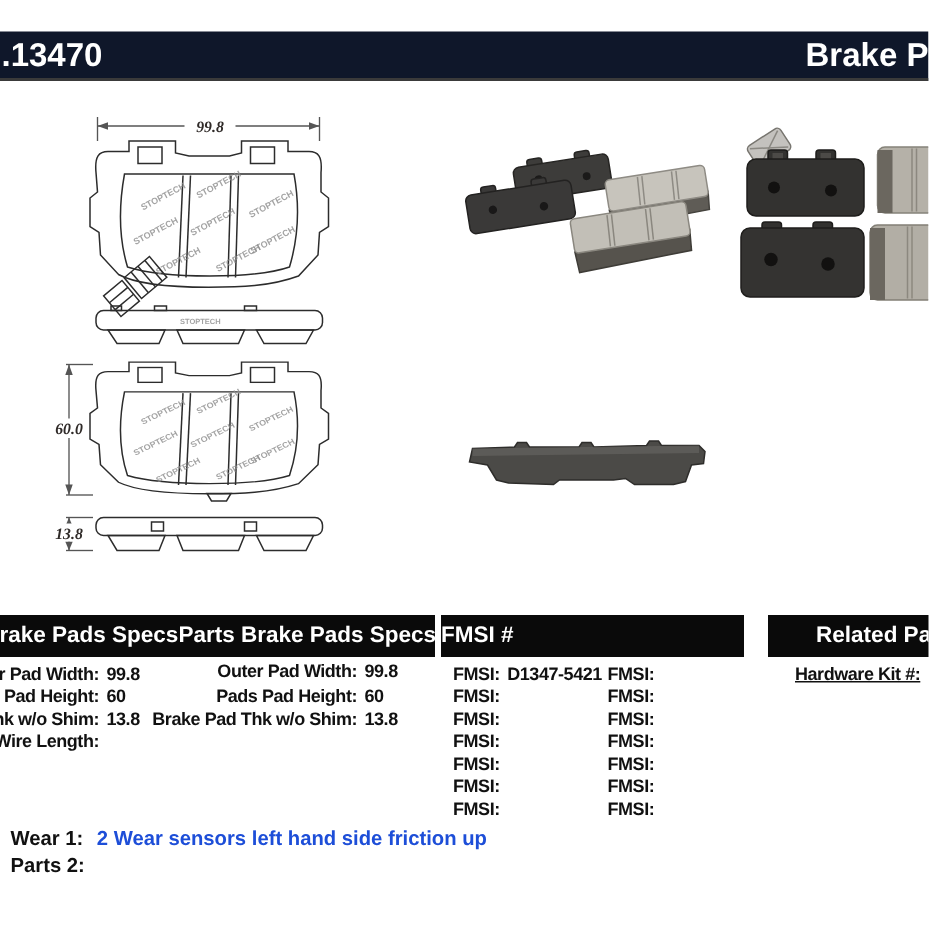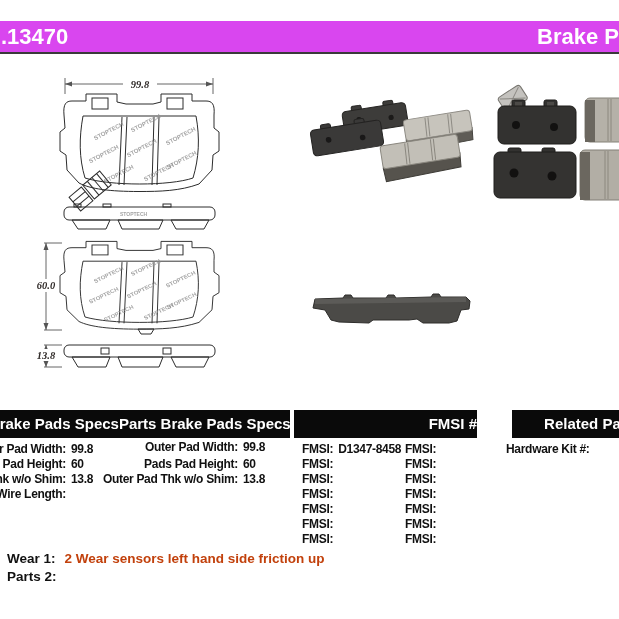--- a/index.html
+++ b/index.html
@@ -1,43 +1,43 @@
 <!DOCTYPE html>
 <html><head>
 <meta charset="utf-8">
 <style>
   html,body{margin:0;padding:0;background:#fff;}
   body{width:619px;height:619px;overflow:hidden;font-family:"Liberation Sans",sans-serif;}
   .page{position:relative;width:619px;height:619px;background:#fff;overflow:hidden;}
 
   
-  .topbar{position:absolute;top:21px;left:0;width:619px;height:31px;background:#d946ef;border-bottom:2px solid #3a3a3a;}
+  .topbar{position:absolute;top:21px;left:0;width:619px;height:31px;background:#0f172a;border-bottom:2px solid #3a3a3a;}
   .topbar .part{position:absolute;left:1px;top:0;line-height:31px;color:#fff;font-weight:bold;font-size:22px;white-space:nowrap;}
   .topbar .title{position:absolute;left:537px;top:0;line-height:31px;color:#fff;font-weight:bold;font-size:22px;white-space:nowrap;}
 
   
   .seghdr{position:absolute;top:410px;height:28px;background:#0a0a0a;color:#fff;font-weight:bold;font-size:15px;line-height:28px;display:flex;}
   #segA{left:-52px;width:342px;}
   #segA span{flex:1;text-align:center;white-space:nowrap;}
-  #segB{left:294px;width:183px;justify-content:flex-end;}
+  #segB{left:294px;width:202px;justify-content:flex-start;}
   #segC{left:512px;width:160px;justify-content:center;}
   .seghdr span{white-space:nowrap;}
 
   
   .trow{position:absolute;height:15px;line-height:15px;font-size:12px;font-weight:bold;letter-spacing:-0.3px;white-space:nowrap;color:#111;display:flex;}
   .trow .lbl{display:inline-block;text-align:right;}
   .trow .val{margin-left:5px;}
   .inner-row{left:-80px;}  .inner-row .lbl{width:146px;}
   .outer-row{left:60px;}   .outer-row .lbl{width:178px;}
   .fmsi1{left:302px;}      .fmsi2{left:405px;}
-  .rel-row{left:506px;}
+  .rel-row{left:530px;text-decoration:underline;}
 
   
   .note{position:absolute;font-size:13.5px;font-weight:bold;white-space:nowrap;color:#111;}
-  .note .ntext{color:#c2410c;margin-left:9px;margin-top:14px;}
+  .note .ntext{color:#1d4ed8;margin-left:9px;margin-top:14px;}
 
   
   .draw-stroke{fill:none;stroke:#2c2c2c;stroke-width:1;}
   .dimline{stroke:#555;stroke-width:0.9;fill:none;}
   .dimtext{font-family:"Liberation Serif",serif;font-style:italic;font-weight:bold;font-size:10.5px;fill:#2f2a28;text-anchor:middle;}
   .wm{font-family:"Liberation Sans",sans-serif;font-weight:bold;font-size:6px;fill:#8d8d8d;opacity:.8;}
   .wm-s{font-size:5px;}
   svg{position:absolute;}
 </style>
 </head>
@@ -245,27 +245,27 @@
 
   <div class="trow outer-row" style="top:440px">
       <span class="lbl">Outer Pad Width:</span>
       <span class="val">99.8</span>
     </div>
   <div class="trow outer-row" style="top:457px">
       <span class="lbl">Pads Pad Height:</span>
       <span class="val">60</span>
     </div>
   <div class="trow outer-row" style="top:472px">
-      <span class="lbl">Outer Pad Thk w/o Shim:</span>
+      <span class="lbl">Brake Pad Thk w/o Shim:</span>
       <span class="val">13.8</span>
     </div>
 
   <div class="trow fmsi1" style="top:442px">
       <span class="lbl2">FMSI:</span>
-      <span class="val">D1347-8458</span>
+      <span class="val">D1347-5421</span>
     </div>
   <div class="trow fmsi1" style="top:457px">
       <span class="lbl2">FMSI:</span>
       <span class="val"></span>
     </div>
   <div class="trow fmsi1" style="top:472px">
       <span class="lbl2">FMSI:</span>
       <span class="val"></span>
     </div>
   <div class="trow fmsi1" style="top:487px">

